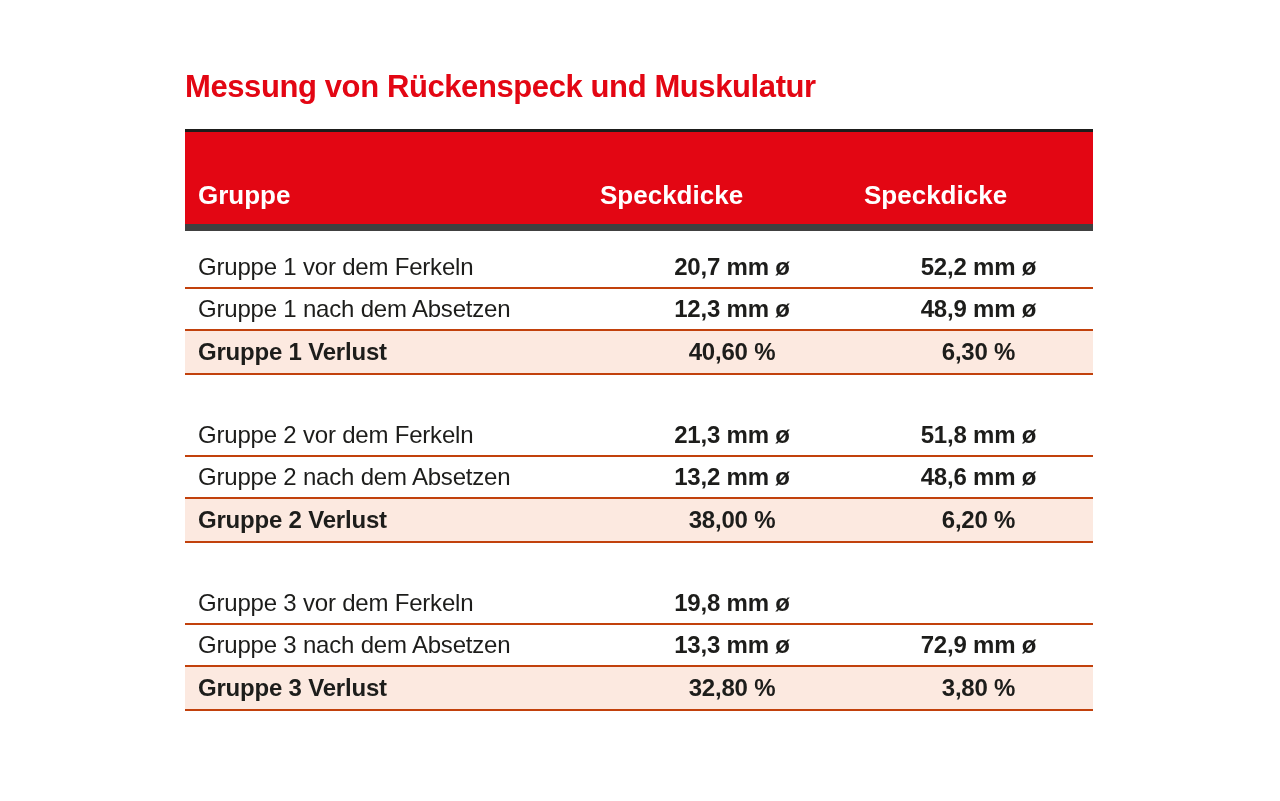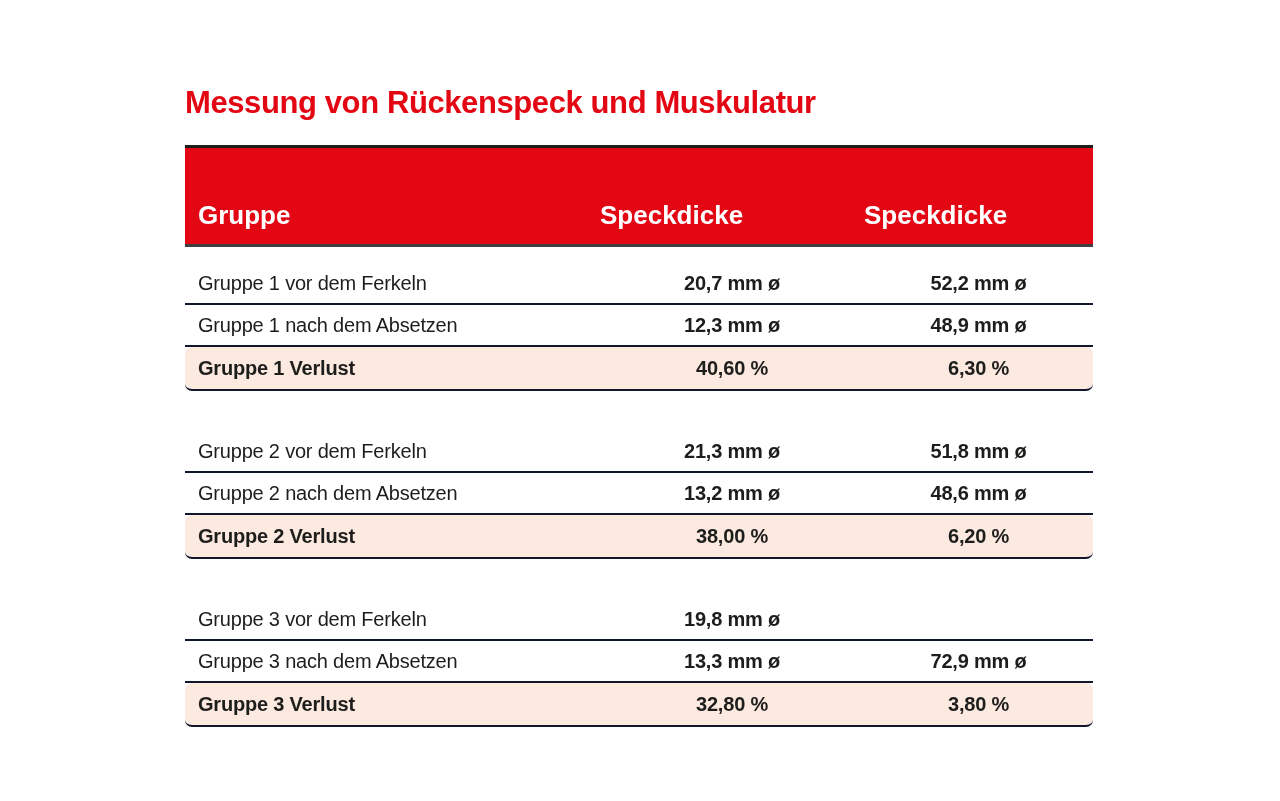--- a/index.html
+++ b/index.html
@@ -8,68 +8,67 @@
     width: 1280px;
     height: 801px;
     background: #ffffff;
     font-family: "Liberation Sans", sans-serif;
     color: #1d1d1b;
     overflow: hidden;
   }
   .content {
     position: absolute;
     left: 185px;
-    top: 84px;
+    top: 68px;
     width: 908px;
   }
   .title {
     margin: 0;
     color: #e30613;
     font-size: 31px;
     font-weight: bold;
     letter-spacing: -0.4px;
     line-height: 38px;
     white-space: nowrap;
   }
   .thead {
     margin-top: 23px;
     background: #e30613;
     height: 102px;
     box-sizing: border-box;
     border-top: 3px solid #1d1d1b;
-    border-bottom: 3px solid #404040;
+    border-bottom: 7px solid #404040;
     display: grid;
     grid-template-columns: 415px 264px 229px;
     align-items: end;
     color: #ffffff;
     font-weight: bold;
     font-size: 26px;
     padding-bottom: 13px;
   }
   .th-group { padding-left: 13px; }
   .th-center { text-align: left; }
   .group { margin-top: 40px; }
   .group.first { margin-top: 16px; }
   .row {
     display: grid;
     grid-template-columns: 415px 264px 229px;
     align-items: center;
     height: 42px;
     box-sizing: border-box;
-    border-bottom: 2px solid #0f172a;
-    font-size: 20px;
+    border-bottom: 2px solid #c2410c;
+    font-size: 24px;
     letter-spacing: -0.2px;
   }
   .row .c1 { padding-left: 13px; white-space: nowrap; }
   .row .c2, .row .c3 { text-align: center; white-space: nowrap; font-weight: bold; }
   .row.highlight {
     background: #fce9e0;
     font-weight: bold;
     height: 44px;
-    border-radius: 7px;
   }
 </style>
 </head>
 <body>
 
 <div class="page">
   <div class="content">
 
     <h1 class="title">Messung von Rückenspeck und Muskulatur</h1>
 

